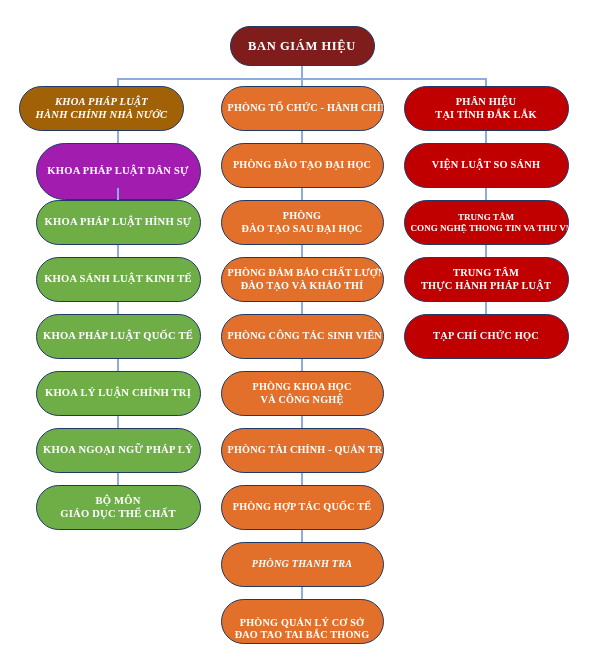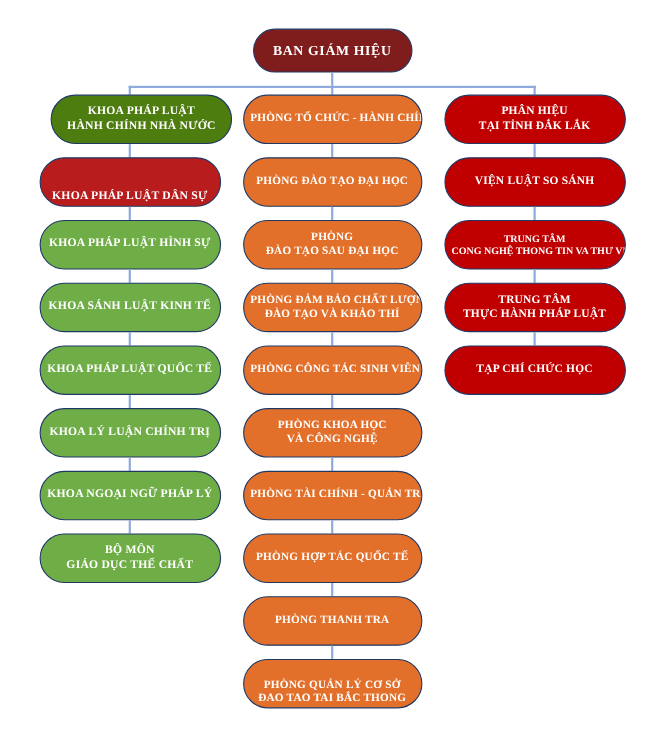--- a/index.html
+++ b/index.html
@@ -66,28 +66,28 @@
 
 <div id="chart-root" style="background: rgb(255, 255, 255);">
     <div class="node root" style="left: 229.5px; top: 26px; width: 145px; height: 40px; border-color: rgb(31, 56, 100); color: rgb(255, 255, 255); background: #7f1d1d;">
       <span class="label">
         <span class="ln">BAN GIÁM HIỆU</span>
       </span>
     </div>
     <div class="connector v" style="left: 301px; top: 66px; width: 2px; height: 12px; background: rgb(143, 170, 220);"></div>
     <div class="connector h" style="left: 117px; top: 78px; width: 370px; height: 2px; background: rgb(143, 170, 220);"></div>
     <div class="connector v" style="left: 117px; top: 78px; width: 2px; height: 8px; background: rgb(143, 170, 220);"></div>
-    <div class="node green" style="left: 46px; top: 86px; width: 165px; height: 45px; border-color: rgb(31, 56, 100); color: rgb(255, 255, 255); background: #4d7c0f;">
+    <div class="node green" style="left: 19px; top: 86px; width: 165px; height: 45px; border-color: rgb(31, 56, 100); color: rgb(255, 255, 255); background: #a16207; font-style: italic;">
       <span class="label">
         <span class="ln">KHOA PHÁP LUẬT</span>
         <span class="ln">HÀNH CHÍNH NHÀ NƯỚC</span>
       </span>
     </div>
     <div class="connector v" style="left: 117px; top: 131px; width: 2px; height: 12px; background: rgb(143, 170, 220);"></div>
-    <div class="node green" style="left: 35.5px; top: 143px; width: 165px; height: 45px; border-color: rgb(31, 56, 100); color: rgb(255, 255, 255); background: #b91c1c; align-items: flex-end;">
+    <div class="node green" style="left: 35.5px; top: 143px; width: 165px; height: 57px; border-color: rgb(31, 56, 100); color: rgb(255, 255, 255); background: #a21caf;">
       <span class="label">
         <span class="ln">KHOA PHÁP LUẬT DÂN SỰ</span>
       </span>
     </div>
     <div class="connector v" style="left: 117px; top: 188px; width: 2px; height: 12px; background: rgb(143, 170, 220);"></div>
     <div class="node green" style="left: 35.5px; top: 200px; width: 165px; height: 45px; border-color: rgb(31, 56, 100); color: rgb(255, 255, 255); background: rgb(111, 173, 71);">
       <span class="label">
         <span class="ln">KHOA PHÁP LUẬT HÌNH SỰ</span>
       </span>
     </div>
@@ -167,21 +167,21 @@
         <span class="ln">PHÒNG TÀI CHÍNH - QUẢN TRỊ</span>
       </span>
     </div>
     <div class="connector v" style="left: 301px; top: 473px; width: 2px; height: 12px; background: rgb(143, 170, 220);"></div>
     <div class="node orange" style="left: 220.5px; top: 485px; width: 163px; height: 45px; border-color: rgb(31, 56, 100); color: rgb(255, 255, 255); background: rgb(226, 112, 42);">
       <span class="label">
         <span class="ln">PHÒNG HỢP TÁC QUỐC TẾ</span>
       </span>
     </div>
     <div class="connector v" style="left: 301px; top: 530px; width: 2px; height: 12px; background: rgb(143, 170, 220);"></div>
-    <div class="node orange" style="left: 220.5px; top: 542px; width: 163px; height: 45px; border-color: rgb(31, 56, 100); color: rgb(255, 255, 255); background: rgb(226, 112, 42);">
+    <div class="node orange" style="left: 220.5px; top: 542px; width: 163px; height: 45px; border-color: rgb(31, 56, 100); color: rgb(255, 255, 255); background: rgb(226, 112, 42); font-style: italic;">
       <span class="label">
         <span class="ln">PHÒNG THANH TRA</span>
       </span>
     </div>
     <div class="connector v" style="left: 301px; top: 587px; width: 2px; height: 12px; background: rgb(143, 170, 220);"></div>
     <div class="node orange" style="left: 220.5px; top: 599px; width: 163px; height: 45px; border-color: rgb(31, 56, 100); color: rgb(255, 255, 255); background: rgb(226, 112, 42); align-items: flex-end;">
       <span class="label">
         <span class="ln">PHÒNG QUẢN LÝ CƠ SỞ</span>
         <span class="ln">ĐAO TAO TAI BẮC THONG</span>
       </span>

